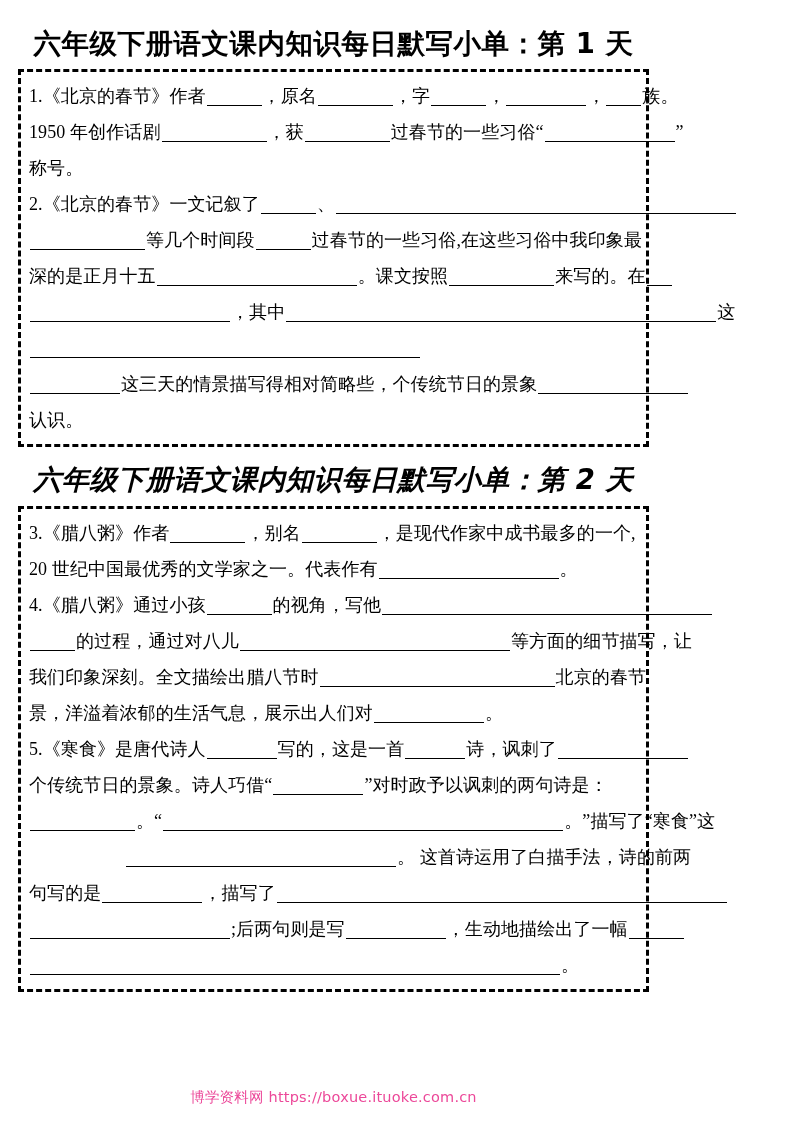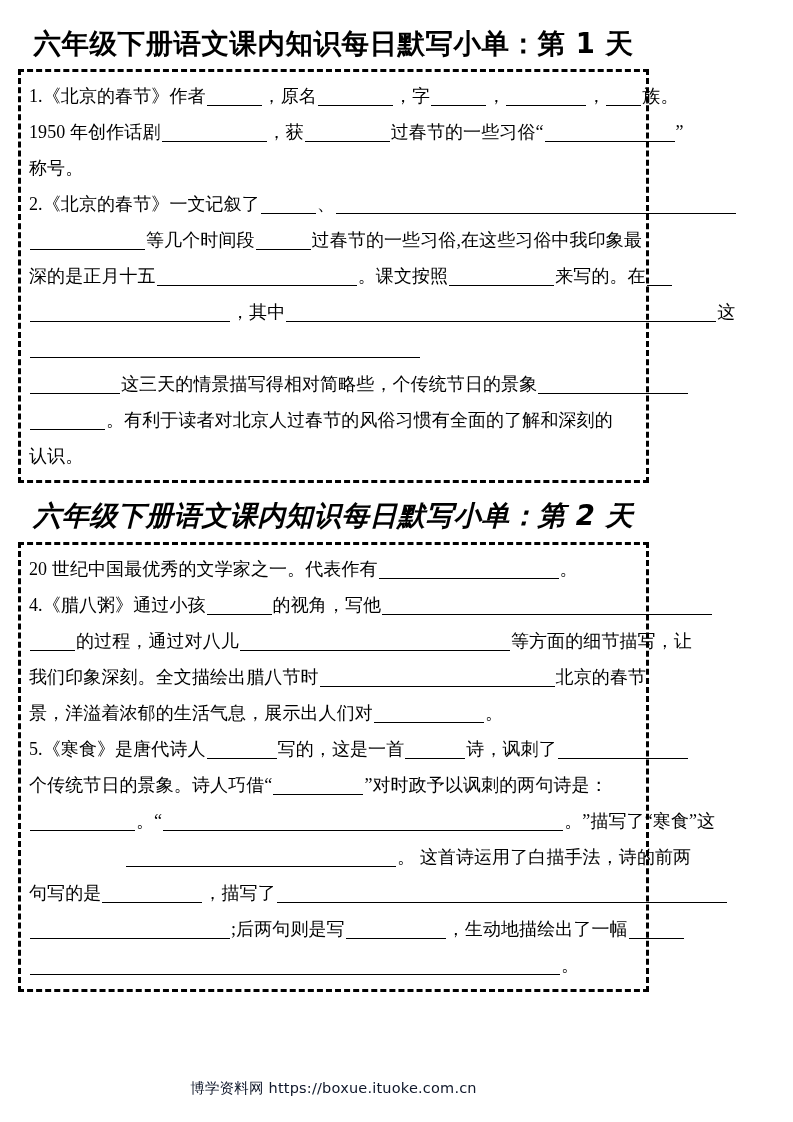--- a/index.html
+++ b/index.html
@@ -84,23 +84,23 @@
   .w430 { width: 430px; }
   .w450 { width: 450px; }
   .w530 { width: 530px; }
 
   .ind-lg { display:inline-block; width: 96px; }
 
   .footer {
     position: absolute;
     left: 0;
     right: 0;
-    bottom: 24px;
+    bottom: 15px;
     text-align: center;
-    color: #0f172a;
+    color: #ec4899;
     font-size: 14.5px;
     font-family: "DejaVu Sans", "Liberation Sans", sans-serif;
     letter-spacing: 0.2px;
   }
 </style>
 </head>
 <body>
 
 <div class="page">
 
@@ -137,34 +137,34 @@
     </div>
 
     <div class="qline">
       <span class="bl w390"></span>
     </div>
 
     <div class="qline">
       <span class="bl w90"></span><span>这三天的情景描写得相对简略些，个传统节日的景象</span><span class="bl w150"></span>
     </div>
 
-    <div class="qline">
-      <span class="bl w75"></span><span>。有利于读者对北京人过春节的风俗习惯有全面的了解和深刻的</span>
-    </div>
 
     <div class="qline">
       <span>认识。</span>
     </div>
 
   </div>
 
   <div class="sheet-title title-2">六年级下册语文课内知识每日默写小单：第 2 天</div>
 
   <div class="qbox">
 
+    <div class="qline">
+      <span>3.《腊八粥》作者</span><span class="bl w75"></span><span>，别名</span><span class="bl w75"></span><span>，是现代作家中成书最多的一个,</span>
+    </div>
 
     <div class="qline">
       <span>20 世纪中国最优秀的文学家之一。代表作有</span><span class="bl w180"></span><span>。</span>
     </div>
 
     <div class="qline">
       <span>4.《腊八粥》通过小孩</span><span class="bl w65"></span><span>的视角，写他</span><span class="bl w330"></span>
     </div>
 
     <div class="qline">

